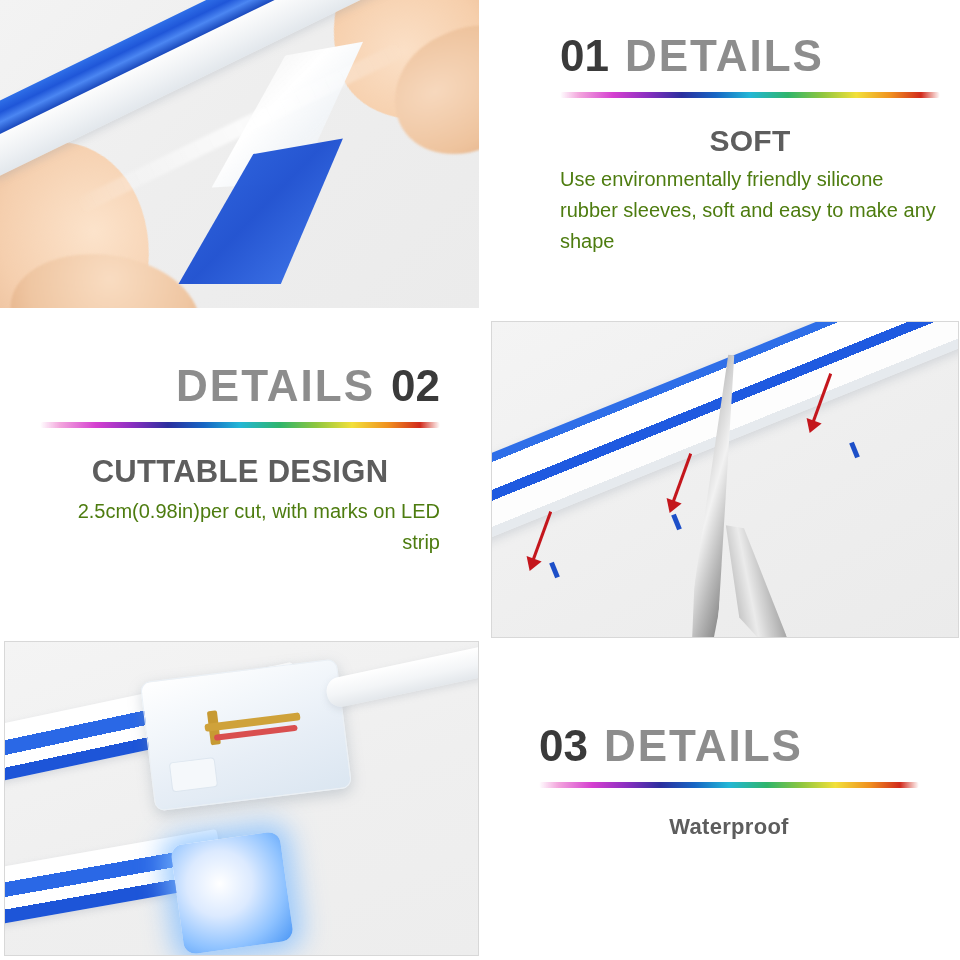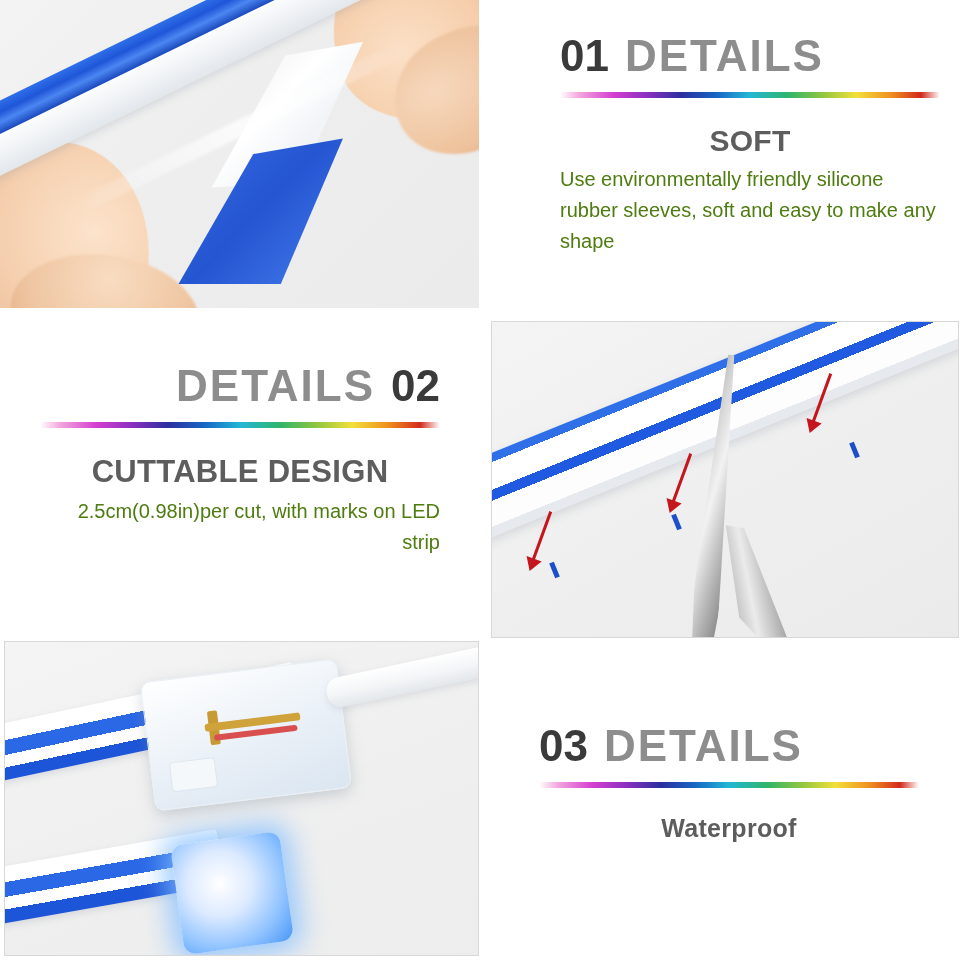--- a/index.html
+++ b/index.html
@@ -175,21 +175,21 @@
 
   
   #text-soft{left:560px;top:34px;width:380px;}
   
   #text-cut{left:40px;top:364px;width:400px;text-align:right;}
   #text-cut .heading{justify-content:flex-end;}
   #text-cut .sub{font-size:31px;}
   #text-cut .body{font-size:20px;}
   
   #text-water{left:539px;top:696px;width:380px;margin-top:28px;}
-  #text-water .sub{font-size:25px;}
+  #text-water .sub{font-size:22px;}
 </style>
 </head>
 <body>
 
 <div class="panel photo bleed" id="photo-soft">
   <div class="fingerTop"></div>
   <div class="fingerTop2"></div>
   <div class="fingerBot"></div>
   <div class="fingerBot2"></div>
   <div class="stripWhite"></div>

